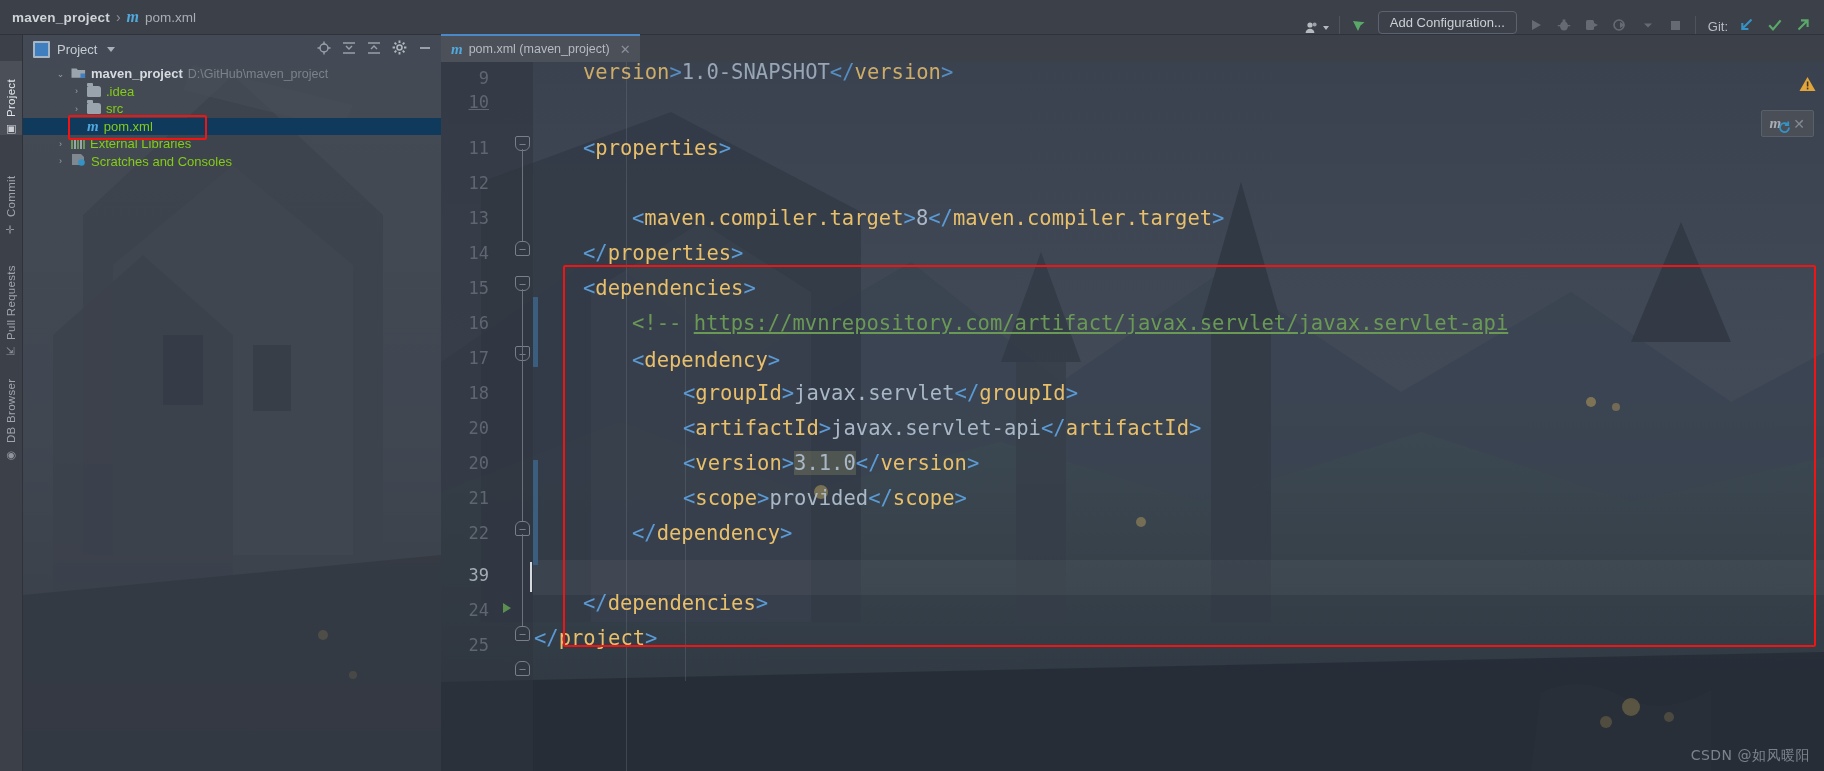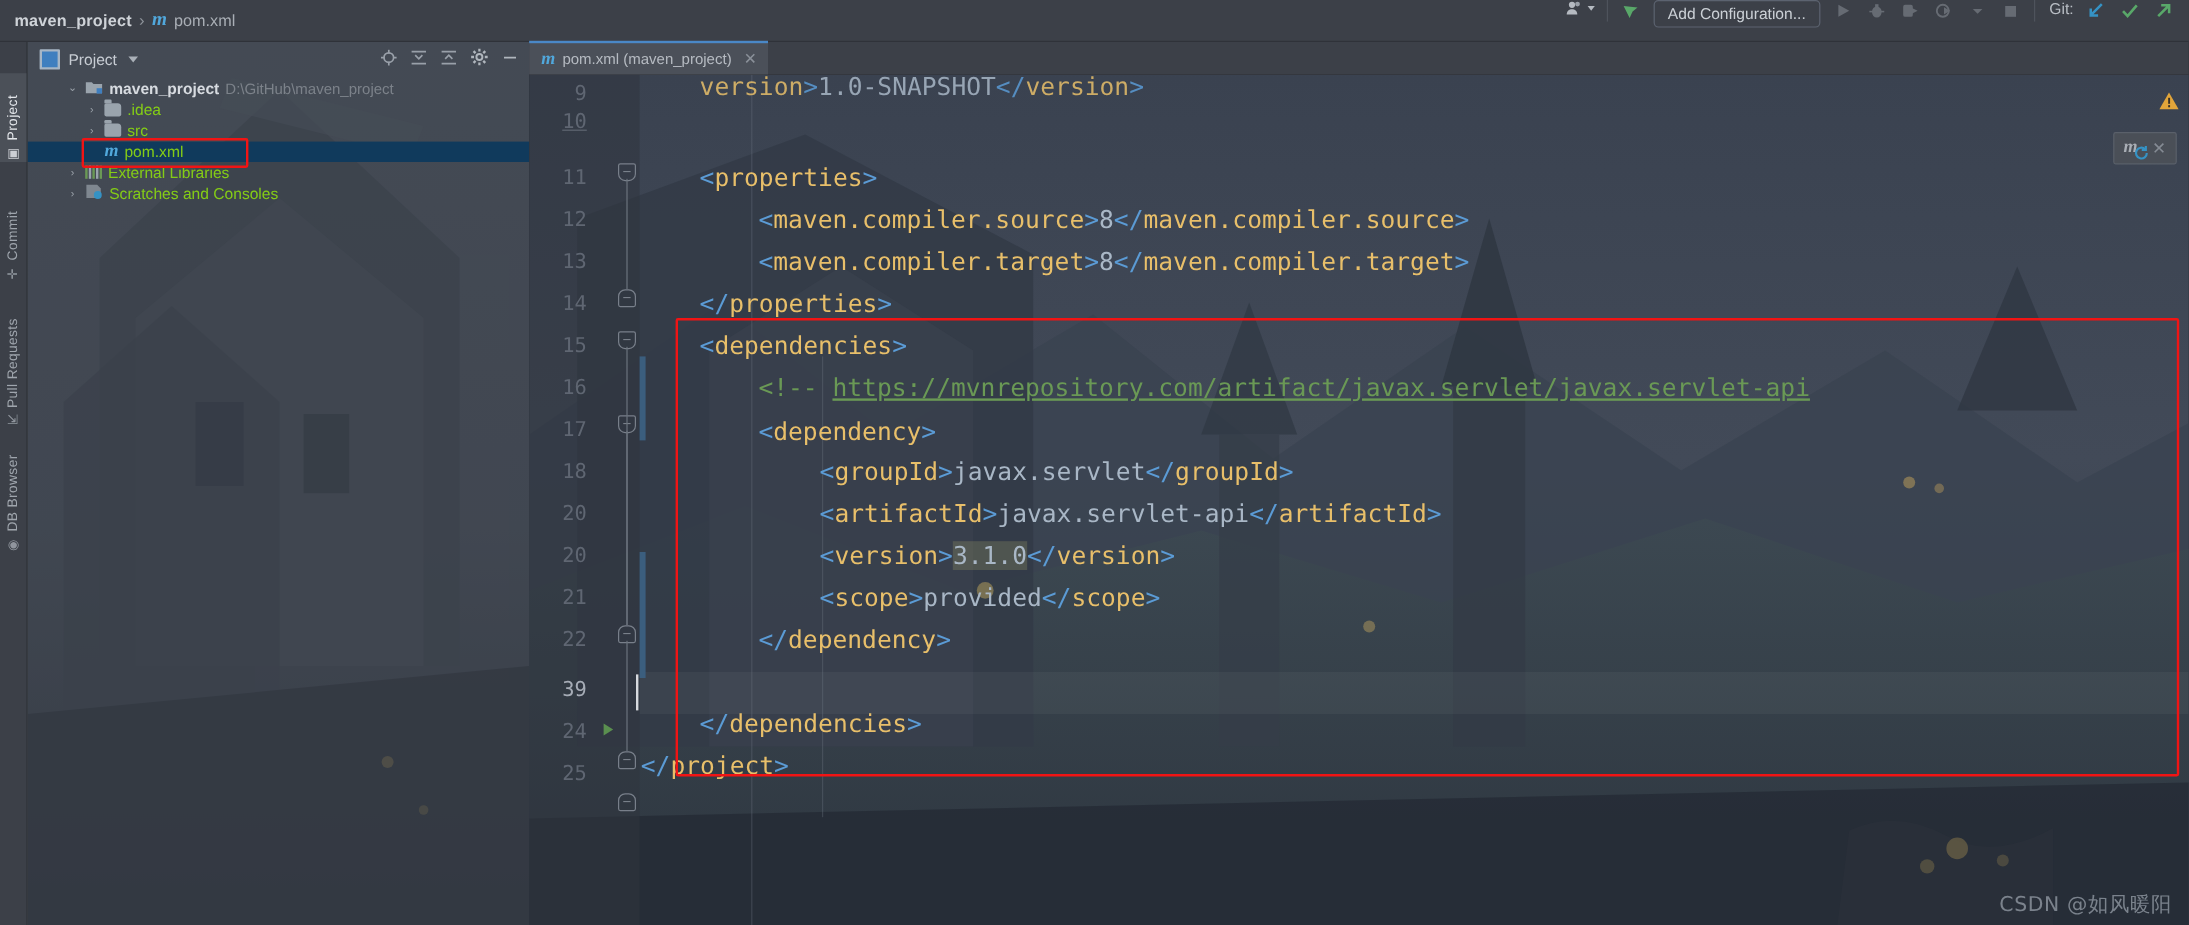--- a/index.html
+++ b/index.html
@@ -11,21 +11,21 @@
   .ide{position:absolute;inset:0;display:flex;flex-direction:column;background:#3c3f41;}
 
   
   .topbar{height:34px;background:#3c4048;display:flex;align-items:center;
           position:relative;flex:0 0 34px;border-bottom:1px solid #2f3239;}
   .breadcrumb{display:flex;align-items:center;gap:6px;padding-left:12px;font-size:13.5px;}
   .bc-proj{color:#cfd3d8;font-weight:700;letter-spacing:.2px;}
   .bc-sep{color:#8d929a;font-size:14px;}
   .bc-m{color:#51a8dc;font-weight:700;font-style:italic;font-family:"Liberation Serif",serif;font-size:16px;}
   .bc-file{color:#a9aeb5;}
-  .top-right{margin-left:auto;display:flex;align-items:flex-start;gap:10px;padding-right:12px;height:100%;}
+  .top-right{margin-left:auto;display:flex;align-items:flex-end;gap:10px;padding-right:12px;height:100%;}
   .usr{display:flex;align-items:center;gap:3px;color:#b5bac1;}
   .vdiv{width:1px;height:18px;background:#4e535c;}
   .addconf{border:1px solid #5c6370;border-radius:4px;padding:3px 11px;color:#cbd0d6;
            font-size:13px;background:transparent;white-space:nowrap;}
   .tbicon{width:18px;height:18px;display:inline-flex;align-items:center;justify-content:center;opacity:.45;}
   .tbicon.on{opacity:1;}
   .gitlbl{color:#b9bec5;font-size:13px;margin-left:2px;}
 
   
   .mainrow{flex:1;display:flex;min-height:0;}
@@ -98,21 +98,21 @@
   .caretbar{position:absolute;width:2px;background:#d6d9de;z-index:5;}
   .indentg{position:absolute;top:0;bottom:0;width:1px;background:rgba(110,118,130,.35);z-index:2;}
   .chgbar{position:absolute;left:92px;width:5px;background:#3b5e7e;z-index:3;}
   .warnmark{position:absolute;right:8px;z-index:6;}
   .mvnpop{position:absolute;z-index:7;background:#4a4f57;border:1px solid #5a606a;border-radius:2px;
           display:flex;align-items:center;gap:12px;padding:4px 8px;}
   .mvnpop .mi{color:#a9aeb5;font-weight:700;font-style:italic;font-family:"Liberation Serif",serif;font-size:15px;position:relative;}
   .mvnpop .x{color:#858b94;font-size:14px;}
   .scrollcol{position:absolute;right:0;top:0;bottom:0;width:12px;z-index:4;}
   .watermark{position:absolute;right:14px;bottom:6px;z-index:20;color:#9ba3ad;
-             font-size:17px;opacity:.72;font-family:"DejaVu Sans",sans-serif;letter-spacing:.5px;}
+             font-size:14px;opacity:.72;font-family:"DejaVu Sans",sans-serif;letter-spacing:.5px;}
 </style>
 </head>
 <body>
 
 <div class="ide">
 
   <div class="topbar">
     <div class="breadcrumb">
       <span class="bc-proj">maven_project</span>
       <span class="bc-sep">›</span>
@@ -427,21 +427,20 @@
         <div class="chgbar" style="top:398px;height:105px;"></div>
 
         <div class="indentg" style="left:185px;"></div>
         <div class="indentg" style="left:244px;top:235px;bottom:90px;"></div>
 
         <div class="codelayer">
           <div class="cl" style="top:0px;left:50px;opacity:.85"><span class="tg">version</span><span class="br">&gt;</span><span class="vl">1.0-SNAPSHOT</span><span class="br">&lt;/</span><span class="tg">version</span><span class="br">&gt;</span></div>
 
           <div class="cl" style="top:76px;left:50px;text-align:center;"><span class="br">&lt;</span><span class="tg">properties</span><span class="br">&gt;</span></div>
 
-          <div class="cl" style="top:111px;left:99px;"><span class="br">&lt;</span><span class="tg">maven.compiler.source</span><span class="br">&gt;</span><span class="vl">8</span><span class="br">&lt;/</span><span class="tg">maven.compiler.source</span><span class="br">&gt;</span></div>
 
           <div class="cl" style="top:146px;left:99px;"><span class="br">&lt;</span><span class="tg">maven.compiler.target</span><span class="br">&gt;</span><span class="vl">8</span><span class="br">&lt;/</span><span class="tg">maven.compiler.target</span><span class="br">&gt;</span></div>
 
           <div class="cl" style="top:181px;left:50px;"><span class="br">&lt;/</span><span class="tg">properties</span><span class="br">&gt;</span></div>
 
           <div class="cl" style="top:216px;left:50px;"><span class="br">&lt;</span><span class="tg">dependencies</span><span class="br">&gt;</span></div>
 
           <div class="cl" style="top:251px;left:99px;"><span class="cm">&lt;!-- </span><span class="lnk">https://mvnrepository.com/artifact/javax.servlet/javax.servlet-api</span></div>
 
           <div class="cl" style="top:288px;left:99px;"><span class="br">&lt;</span><span class="tg">dependency</span><span class="br">&gt;</span></div>

